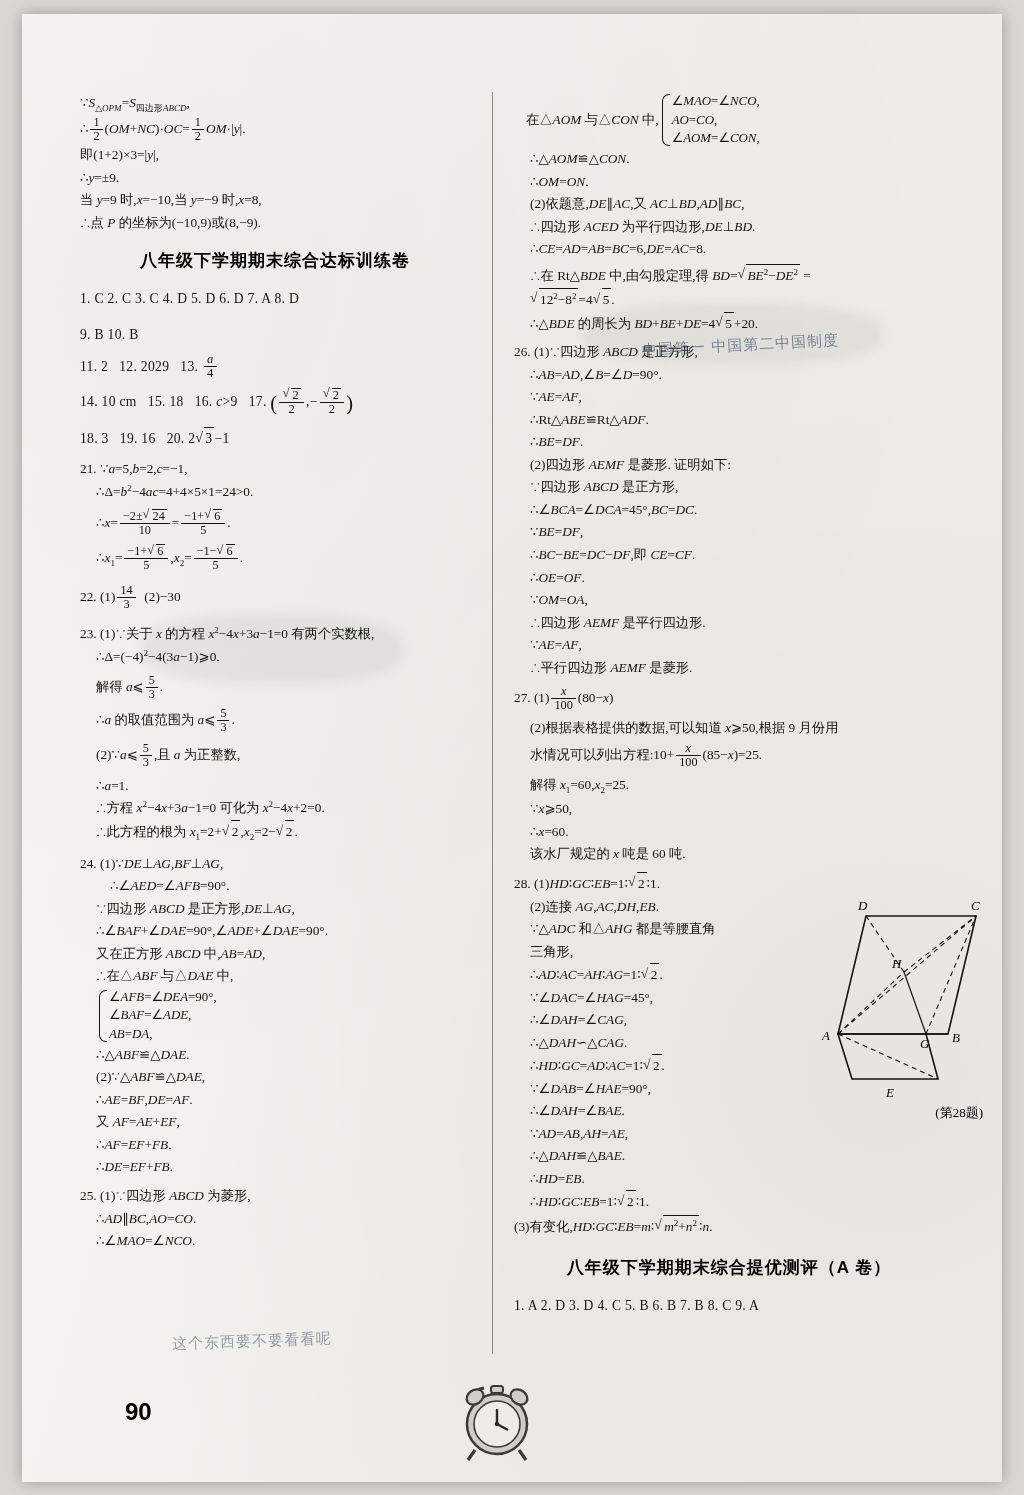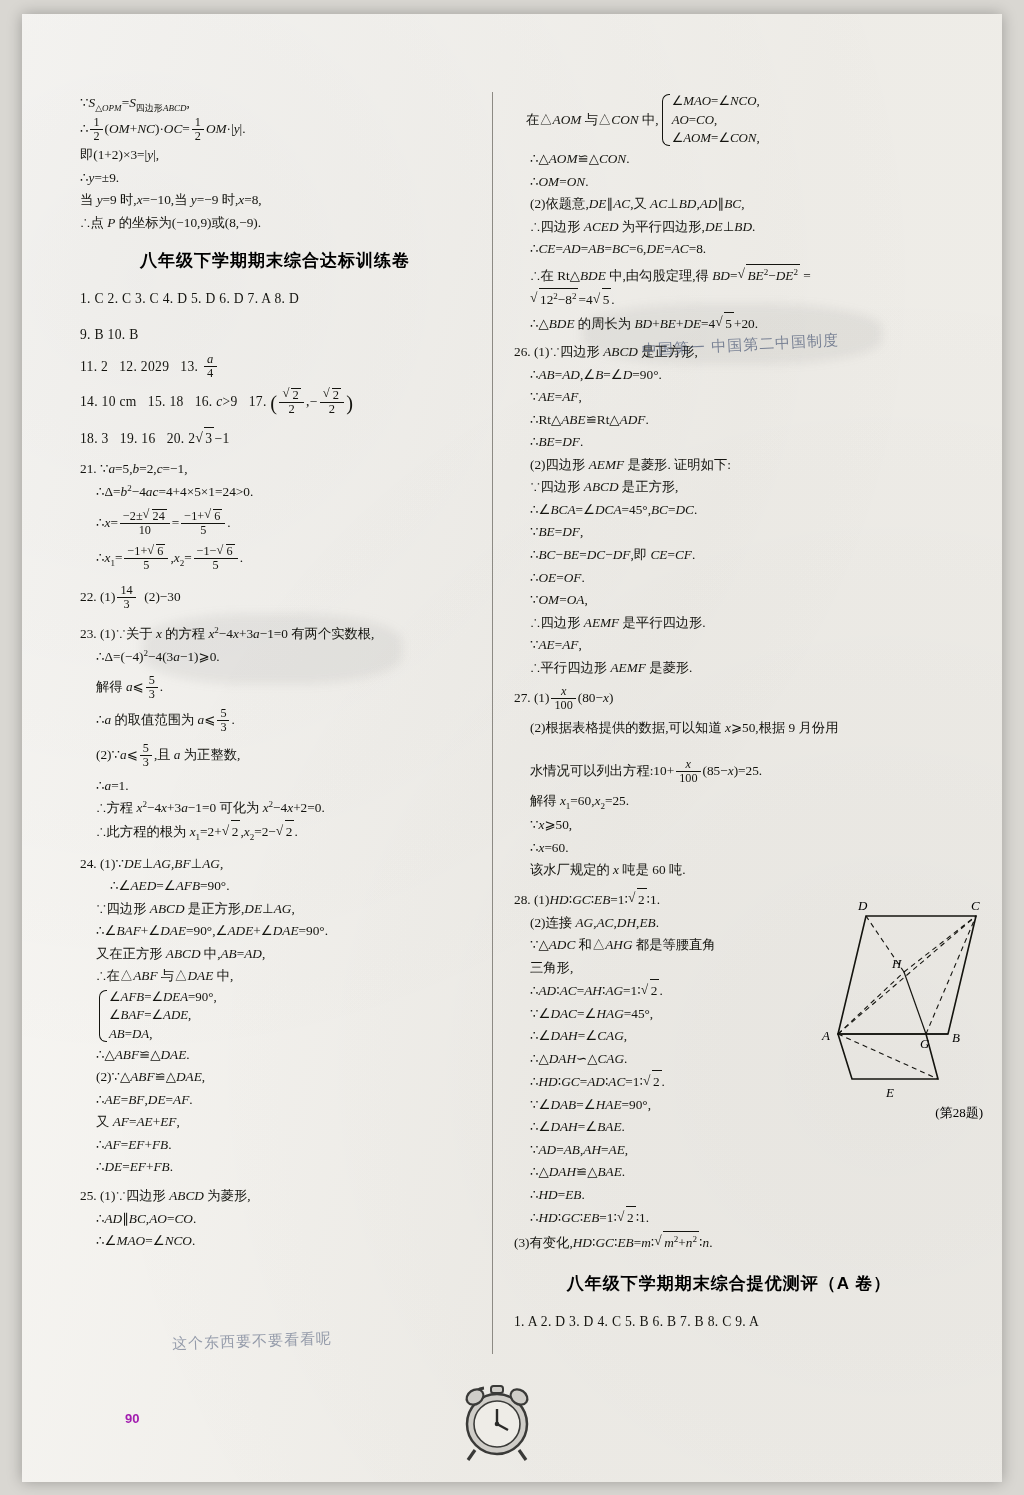--- a/index.html
+++ b/index.html
@@ -73,21 +73,21 @@
     content:"";position:absolute;left:3px;top:2px;bottom:2px;width:7px;
     border:1.3px solid #14140f;border-right:none;border-radius:7px 0 0 7px;
   }
   
   .figbox{position:absolute;right:8px;top:880px;width:178px;height:215px;}
   .figcap{position:absolute;right:19px;top:1090px;font-size:13px;}
   
   .pnum{
     position:absolute;left:103px;bottom:56px;
     font-family:"Liberation Sans", sans-serif;
-    font-size:13px;font-weight:bold;color:#a21caf;
+    font-size:24px;font-weight:bold;color:#000000;
   }
   .clock{position:absolute;left:432px;bottom:18px;width:86px;height:92px;}
   .handw{
     position:absolute;color:#3b4a6b;opacity:.62;
     font-family:"Liberation Sans", sans-serif;
     font-size:15px;letter-spacing:1px;
     transform:rotate(-3deg);
   }
   .hw1{left:620px;top:322px;}
   .hw2{left:150px;top:1318px;opacity:.5;transform:rotate(-2deg);}
@@ -211,21 +211,21 @@
       <p class="ln ind1">∴<span class="it">OE</span>=<span class="it">OF</span>.</p>
       <p class="ln ind1">∵<span class="it">OM</span>=<span class="it">OA</span>,</p>
       <p class="ln ind1">∴四边形 <span class="it">AEMF</span> 是平行四边形.</p>
       <p class="ln ind1">∵<span class="it">AE</span>=<span class="it">AF</span>,</p>
       <p class="ln ind1">∴平行四边形 <span class="it">AEMF</span> 是菱形.</p>
     </div>
 
     <div class="blk" style="margin-top:4px;">
       <p class="ln">27. (1)<span class="frac"><span class="num it">x</span><span class="den">100</span></span>(80−<span class="it">x</span>)</p>
       <p class="ln ind1" style="margin-top:5px;">(2)根据表格提供的数据,可以知道 <span class="it">x</span>⩾50,根据 9 月份用</p>
-      <p class="ln ind1" style="margin-top:20px;">水情况可以列出方程:10+<span class="frac"><span class="num it">x</span><span class="den">100</span></span>(85−<span class="it">x</span>)=25.</p>
+      <p class="ln ind1" style="margin-top:4px;">水情况可以列出方程:10+<span class="frac"><span class="num it">x</span><span class="den">100</span></span>(85−<span class="it">x</span>)=25.</p>
       <p class="ln ind1" style="margin-top:5px;">解得 <span class="it">x</span><sub>1</sub>=60,<span class="it">x</span><sub>2</sub>=25.</p>
       <p class="ln ind1">∵<span class="it">x</span>⩾50,</p>
       <p class="ln ind1">∴<span class="it">x</span>=60.</p>
       <p class="ln ind1">该水厂规定的 <span class="it">x</span> 吨是 60 吨.</p>
     </div>
 
     <div class="blk" style="margin-top:2px;width:265px;">
       <p class="ln">28. (1)<span class="it">HD</span>∶<span class="it">GC</span>∶<span class="it">EB</span>=1∶<span class="sq"><span>2</span></span>∶1.</p>
       <p class="ln ind1">(2)连接 <span class="it">AG</span>,<span class="it">AC</span>,<span class="it">DH</span>,<span class="it">EB</span>.</p>
       <p class="ln ind1">∵△<span class="it">ADC</span> 和△<span class="it">AHG</span> 都是等腰直角</p>

